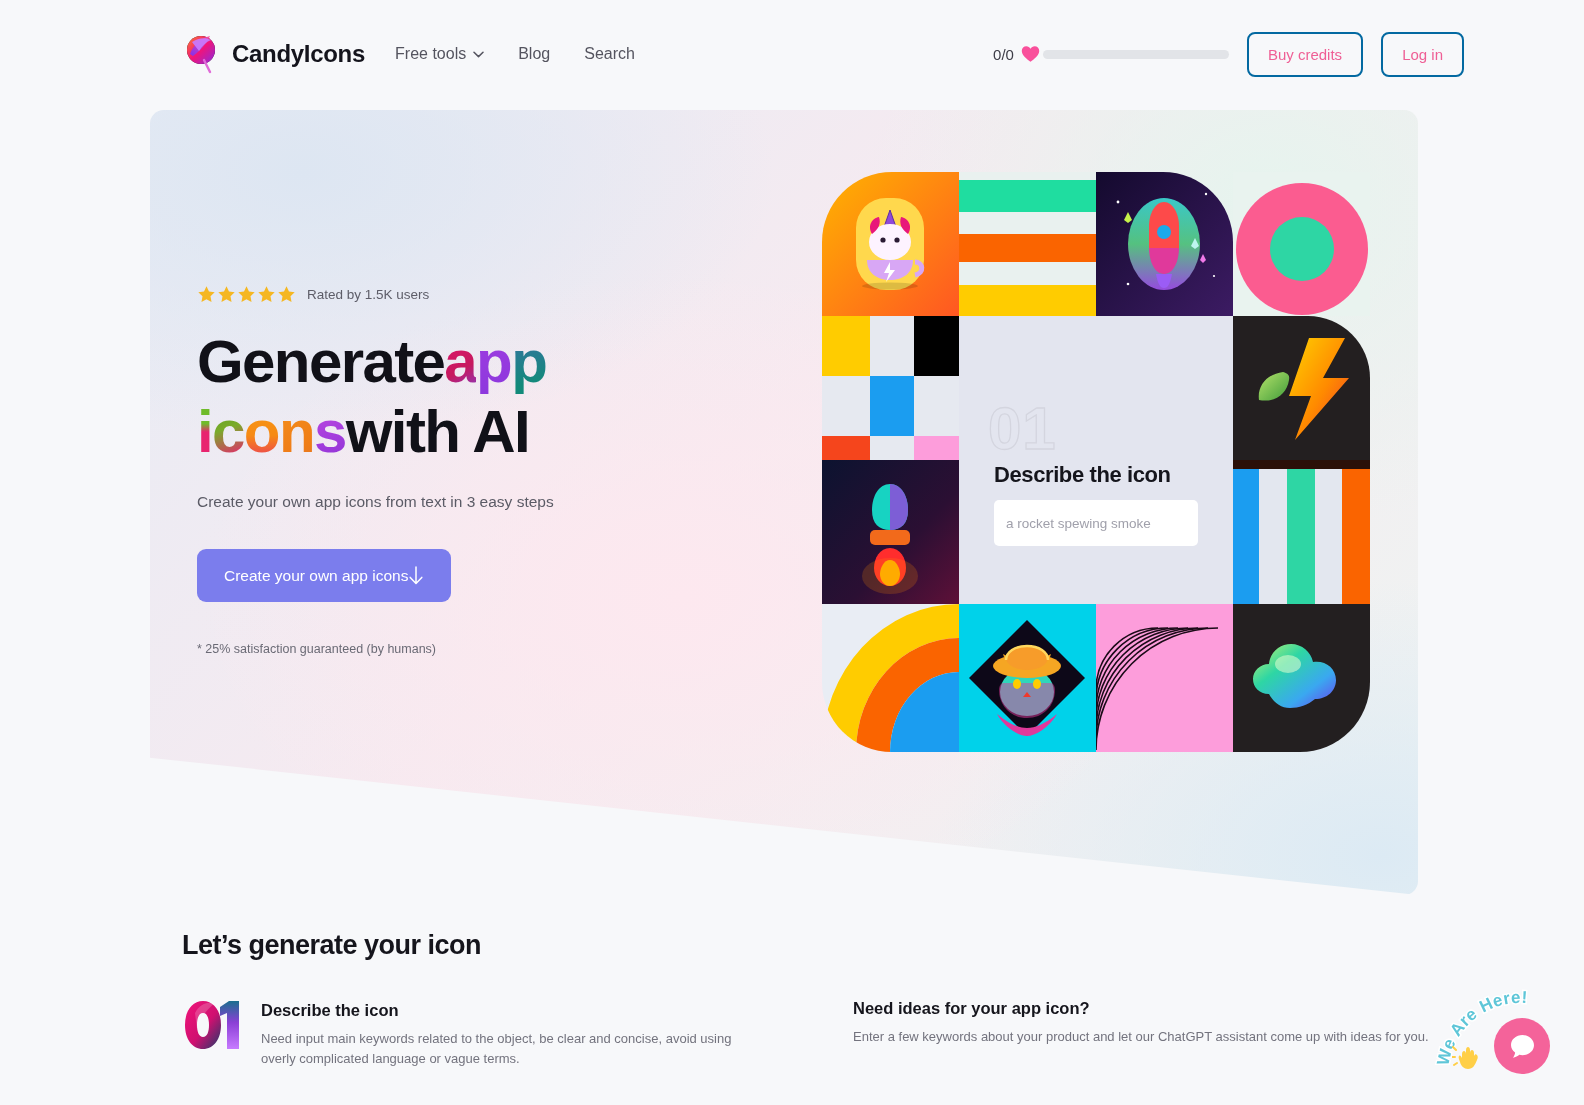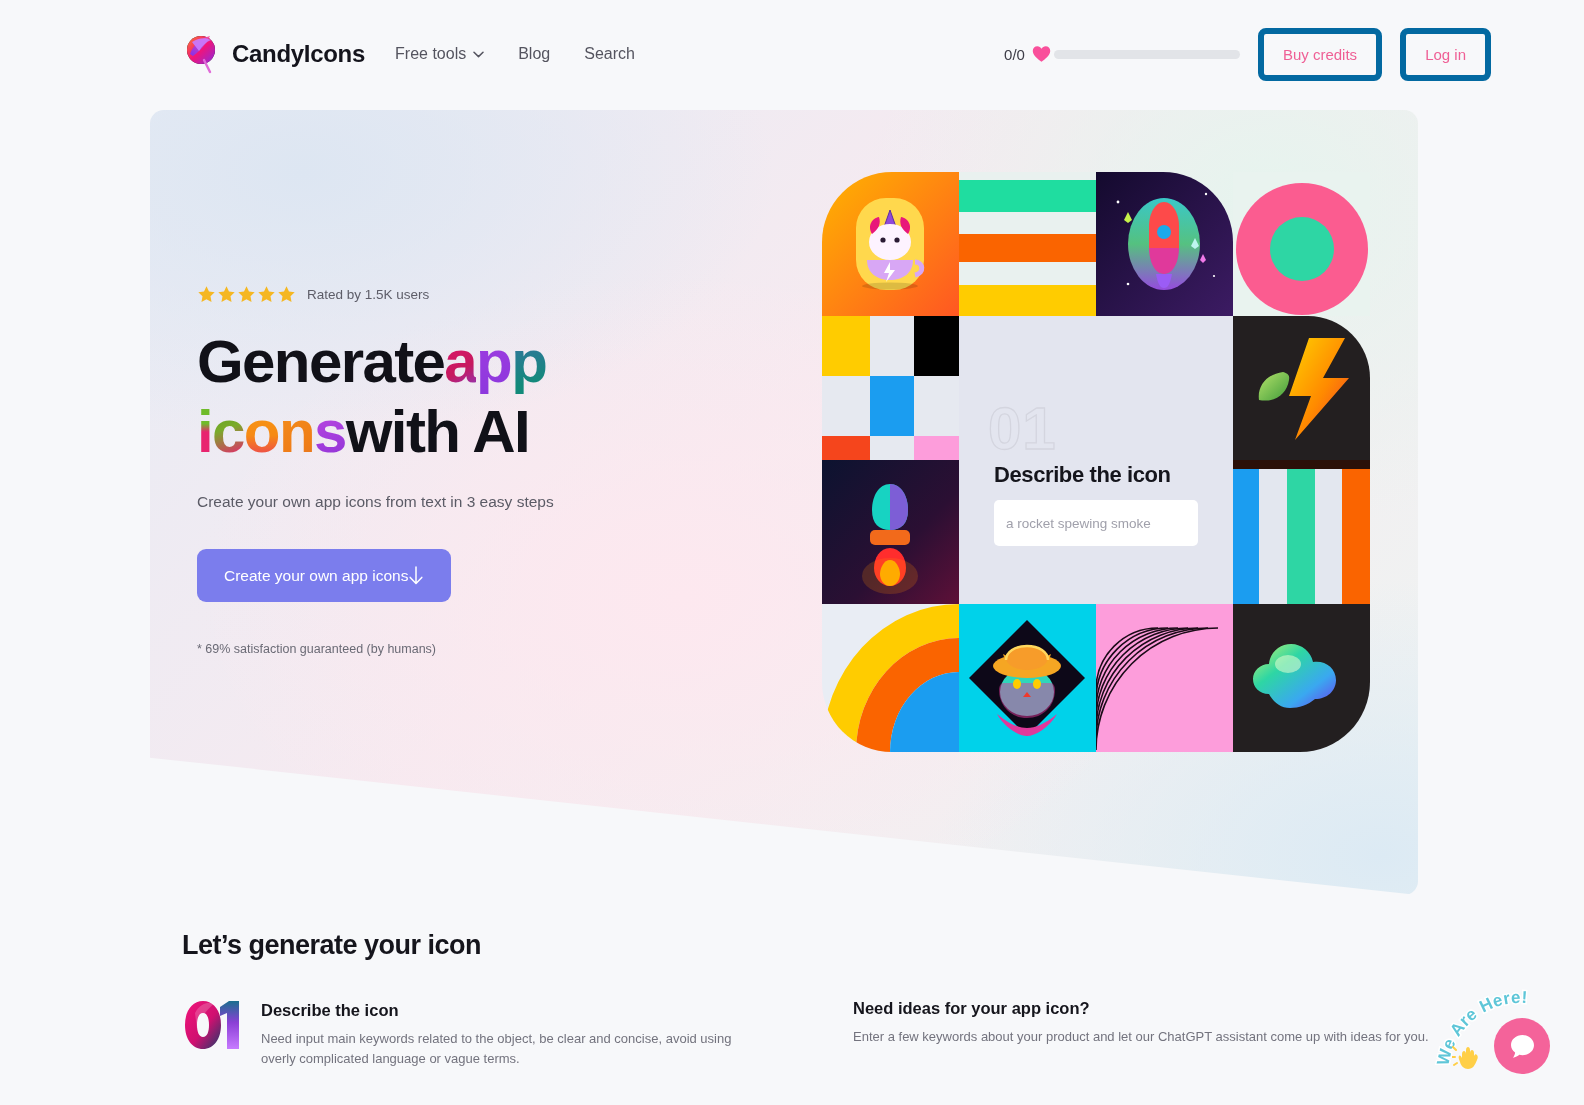--- a/index.html
+++ b/index.html
@@ -22,29 +22,29 @@
   .brand-name { font-size: 24px; font-weight: 700; color: #14141c; letter-spacing: -0.3px; }
 
   .nav { display: flex; align-items: center; gap: 34px; margin-left: 30px; }
   .nav-item {
     font-size: 16px; color: #54545f; display: flex; align-items: center; gap: 7px;
     cursor: pointer; white-space: nowrap;
   }
   .chev { width: 11px; height: 7px; display: block; }
 
   .header-right {
-    margin-left: auto; margin-right: 93px;
+    margin-left: auto; margin-right: 120px;
     display: flex; align-items: center; gap: 18px;
   }
   .credits { display: flex; align-items: center; gap: 7px; }
   .credits-count { font-size: 15px; color: #3d3d47; }
   .heart { width: 19px; height: 18px; display: block; }
   .credit-bar { width: 186px; height: 9px; border-radius: 6px; background: #e2e4e8; margin-left: -4px; }
   .btn-outline {
-    border: 6px solid #0369a1; border-radius: 8px; background: transparent;
+    border: 2px solid #0369a1; border-radius: 8px; background: transparent;
     color: #ef5f95; font-size: 15px; padding: 12px 19px; cursor: pointer;
     font-family: "Liberation Sans", sans-serif; white-space: nowrap;
   }
 
   
   .hero {
     position: absolute; left: 150px; top: 110px; width: 1268px; height: 785px;
     border-radius: 14px; overflow: hidden;
     -webkit-clip-path: polygon(0 0, 100% 0, 100% 100%, 0 82.5%);
     clip-path: polygon(0 0, 100% 0, 100% 100%, 0 82.5%);
@@ -221,21 +221,21 @@
 
       <p class="subhead">Create your own app icons from text in 3 easy steps</p>
 
       <button class="cta">
         <span>Create your own app icons</span>
         <svg class="arrow-down" viewBox="0 0 16 19">
           <path d="M8 1v16M2.2 11.4L8 17.4l5.8-6" stroke="#fff" stroke-width="1.5" fill="none" stroke-linecap="round" stroke-linejoin="round"></path>
         </svg>
       </button>
 
-      <p class="guarantee">* 69% satisfaction guaranteed (by humans)</p>
+      <p class="guarantee">* 25% satisfaction guaranteed (by humans)</p>
     </div>
 
     <div class="collage">
 
       <div class="cell" style="left:0;top:0;width:137px;height:144px;border-top-left-radius:70px;">
         <svg class="emoji-ico" viewBox="0 0 137 144">
           <defs>
               <linearGradient id="u1" x1="0" y1="0" x2="1" y2="1">
                 <stop offset="0" stop-color="#ffb300"></stop>
                 <stop offset="1" stop-color="#ff5722"></stop>

